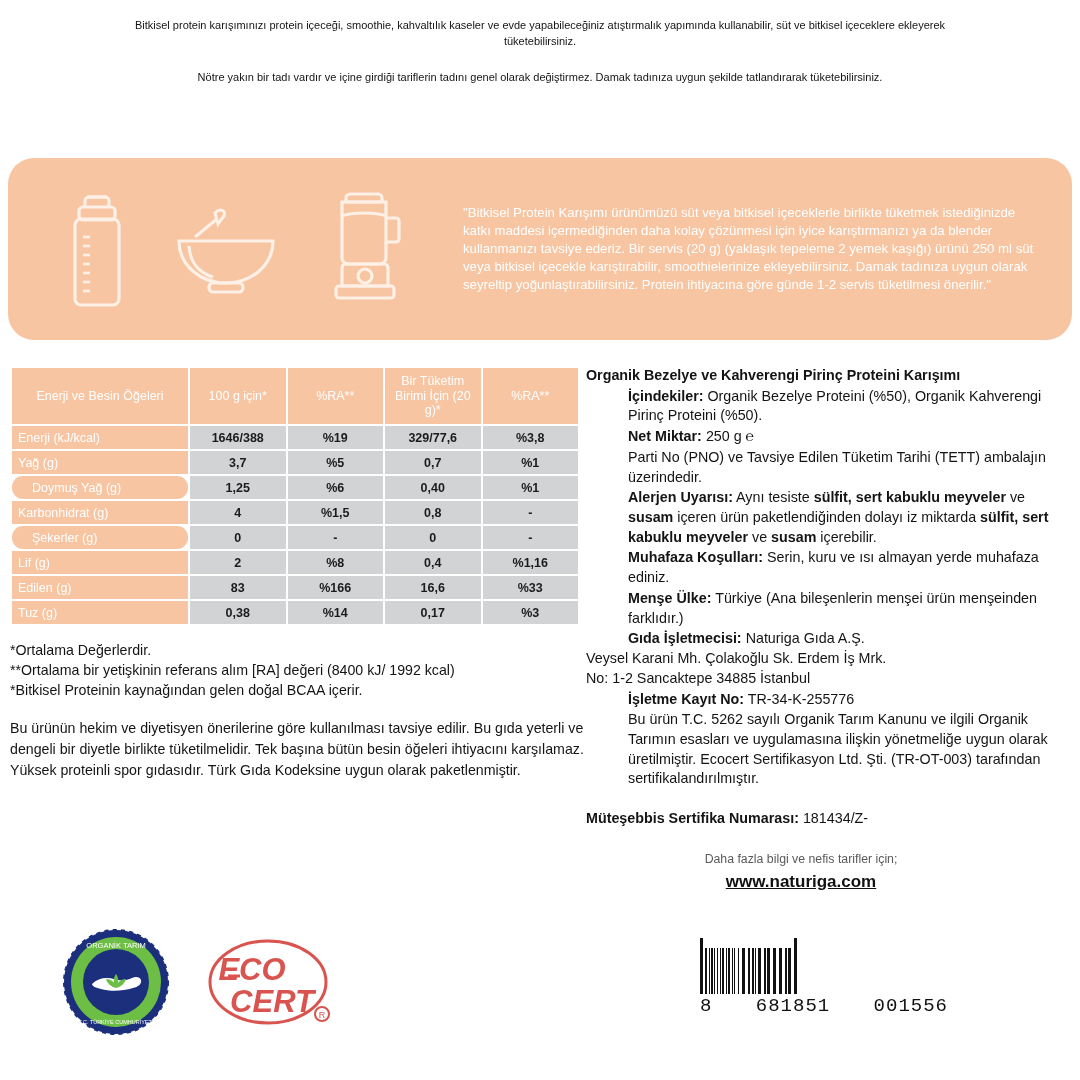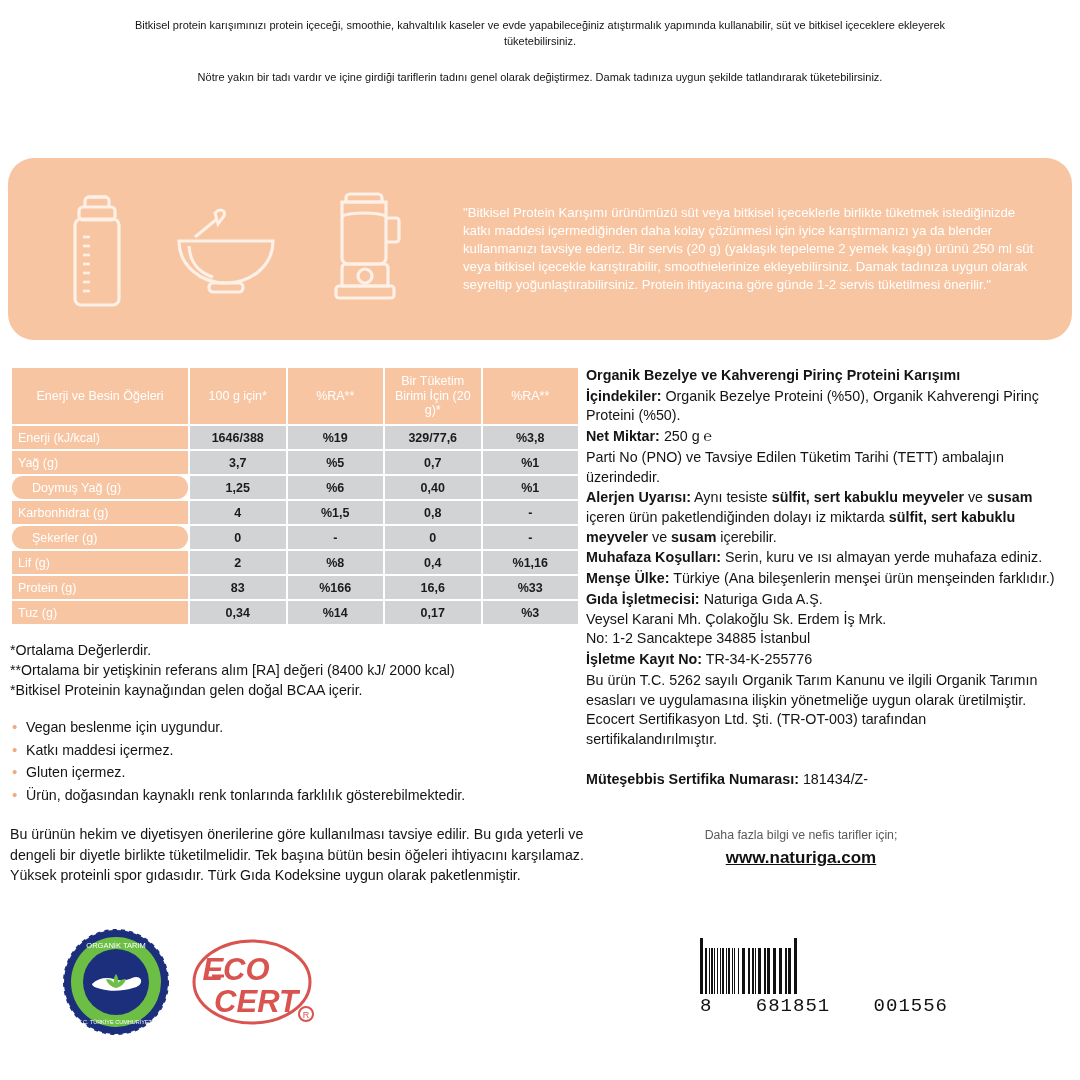--- a/index.html
+++ b/index.html
@@ -129,40 +129,40 @@
     margin-top: 18px;
     font-size: 14.2px;
     line-height: 1.45;
     color: #141414;
   }
 
   
   .rt { font-size: 14.3px; line-height: 1.38; color: #141414; }
   .rt .bold { font-weight: bold; }
   .rt .title { font-weight: bold; display: block; }
-  .rt .blk { margin-top: 1px; }
+  .rt .blk { margin-top: 1px; margin-left: 42px; }
   .cert-no { margin-top: 20px; font-size: 14.3px; }
 
   
   .web {
-    margin-top: 38px;
+    margin-top: 22px;
     text-align: center;
     padding-right: 40px;
   }
   .web .small { font-size: 12.3px; color: #5a5a5a; }
   .web .url { font-size: 17px; font-weight: bold; color: #111; margin-top: 2px; text-decoration: underline; }
 
   
   .logos {
     position: absolute;
     left: 62px;
     top: 928px;
     display: flex;
     align-items: center;
-    gap: 20px;
+    gap: 36px;
     text-align: right;
   }
 
   
   .barcode-wrap {
     position: absolute;
     left: 700px;
     top: 938px;
     width: 248px;
   }
@@ -278,48 +278,42 @@
           <td class="val">-</td>
         </tr>
         <tr>
           <td class="lbl">Lif (g)</td>
           <td class="val">2</td>
           <td class="val">%8</td>
           <td class="val">0,4</td>
           <td class="val">%1,16</td>
         </tr>
         <tr>
-          <td class="lbl">Protein (g)</td>
+          <td class="lbl">Edilen (g)</td>
           <td class="val">83</td>
           <td class="val">%166</td>
           <td class="val">16,6</td>
           <td class="val">%33</td>
         </tr>
         <tr>
           <td class="lbl">Tuz (g)</td>
-          <td class="val">0,34</td>
+          <td class="val">0,38</td>
           <td class="val">%14</td>
           <td class="val">0,17</td>
           <td class="val">%3</td>
         </tr>
       </tbody>
     </table>
 
     <div class="footnotes">
       <div>*Ortalama Değerlerdir.</div>
-      <div>**Ortalama bir yetişkinin referans alım [RA] değeri (8400 kJ/ 2000 kcal)</div>
+      <div>**Ortalama bir yetişkinin referans alım [RA] değeri (8400 kJ/ 1992 kcal)</div>
       <div>*Bitkisel Proteinin kaynağından gelen doğal BCAA içerir.</div>
     </div>
 
-    <ul class="bullets">
-      <li>Vegan beslenme için uygundur.</li>
-      <li>Katkı maddesi içermez.</li>
-      <li>Gluten içermez.</li>
-      <li>Ürün, doğasından kaynaklı renk tonlarında farklılık gösterebilmektedir.</li>
-    </ul>
 
     <div class="closing">Bu ürünün hekim ve diyetisyen önerilerine göre kullanılması tavsiye edilir. Bu gıda yeterli ve dengeli bir diyetle birlikte tüketilmelidir. Tek başına bütün besin öğeleri ihtiyacını karşılamaz. Yüksek proteinli spor gıdasıdır. Türk Gıda Kodeksine uygun olarak paketlenmiştir.</div>
   </div>
 
   <div class="col-right rt">
 
     <div class="title">Organik Bezelye ve Kahverengi Pirinç Proteini Karışımı</div>
 
     <div class="blk">
       <span class="bold">İçindekiler:</span>

